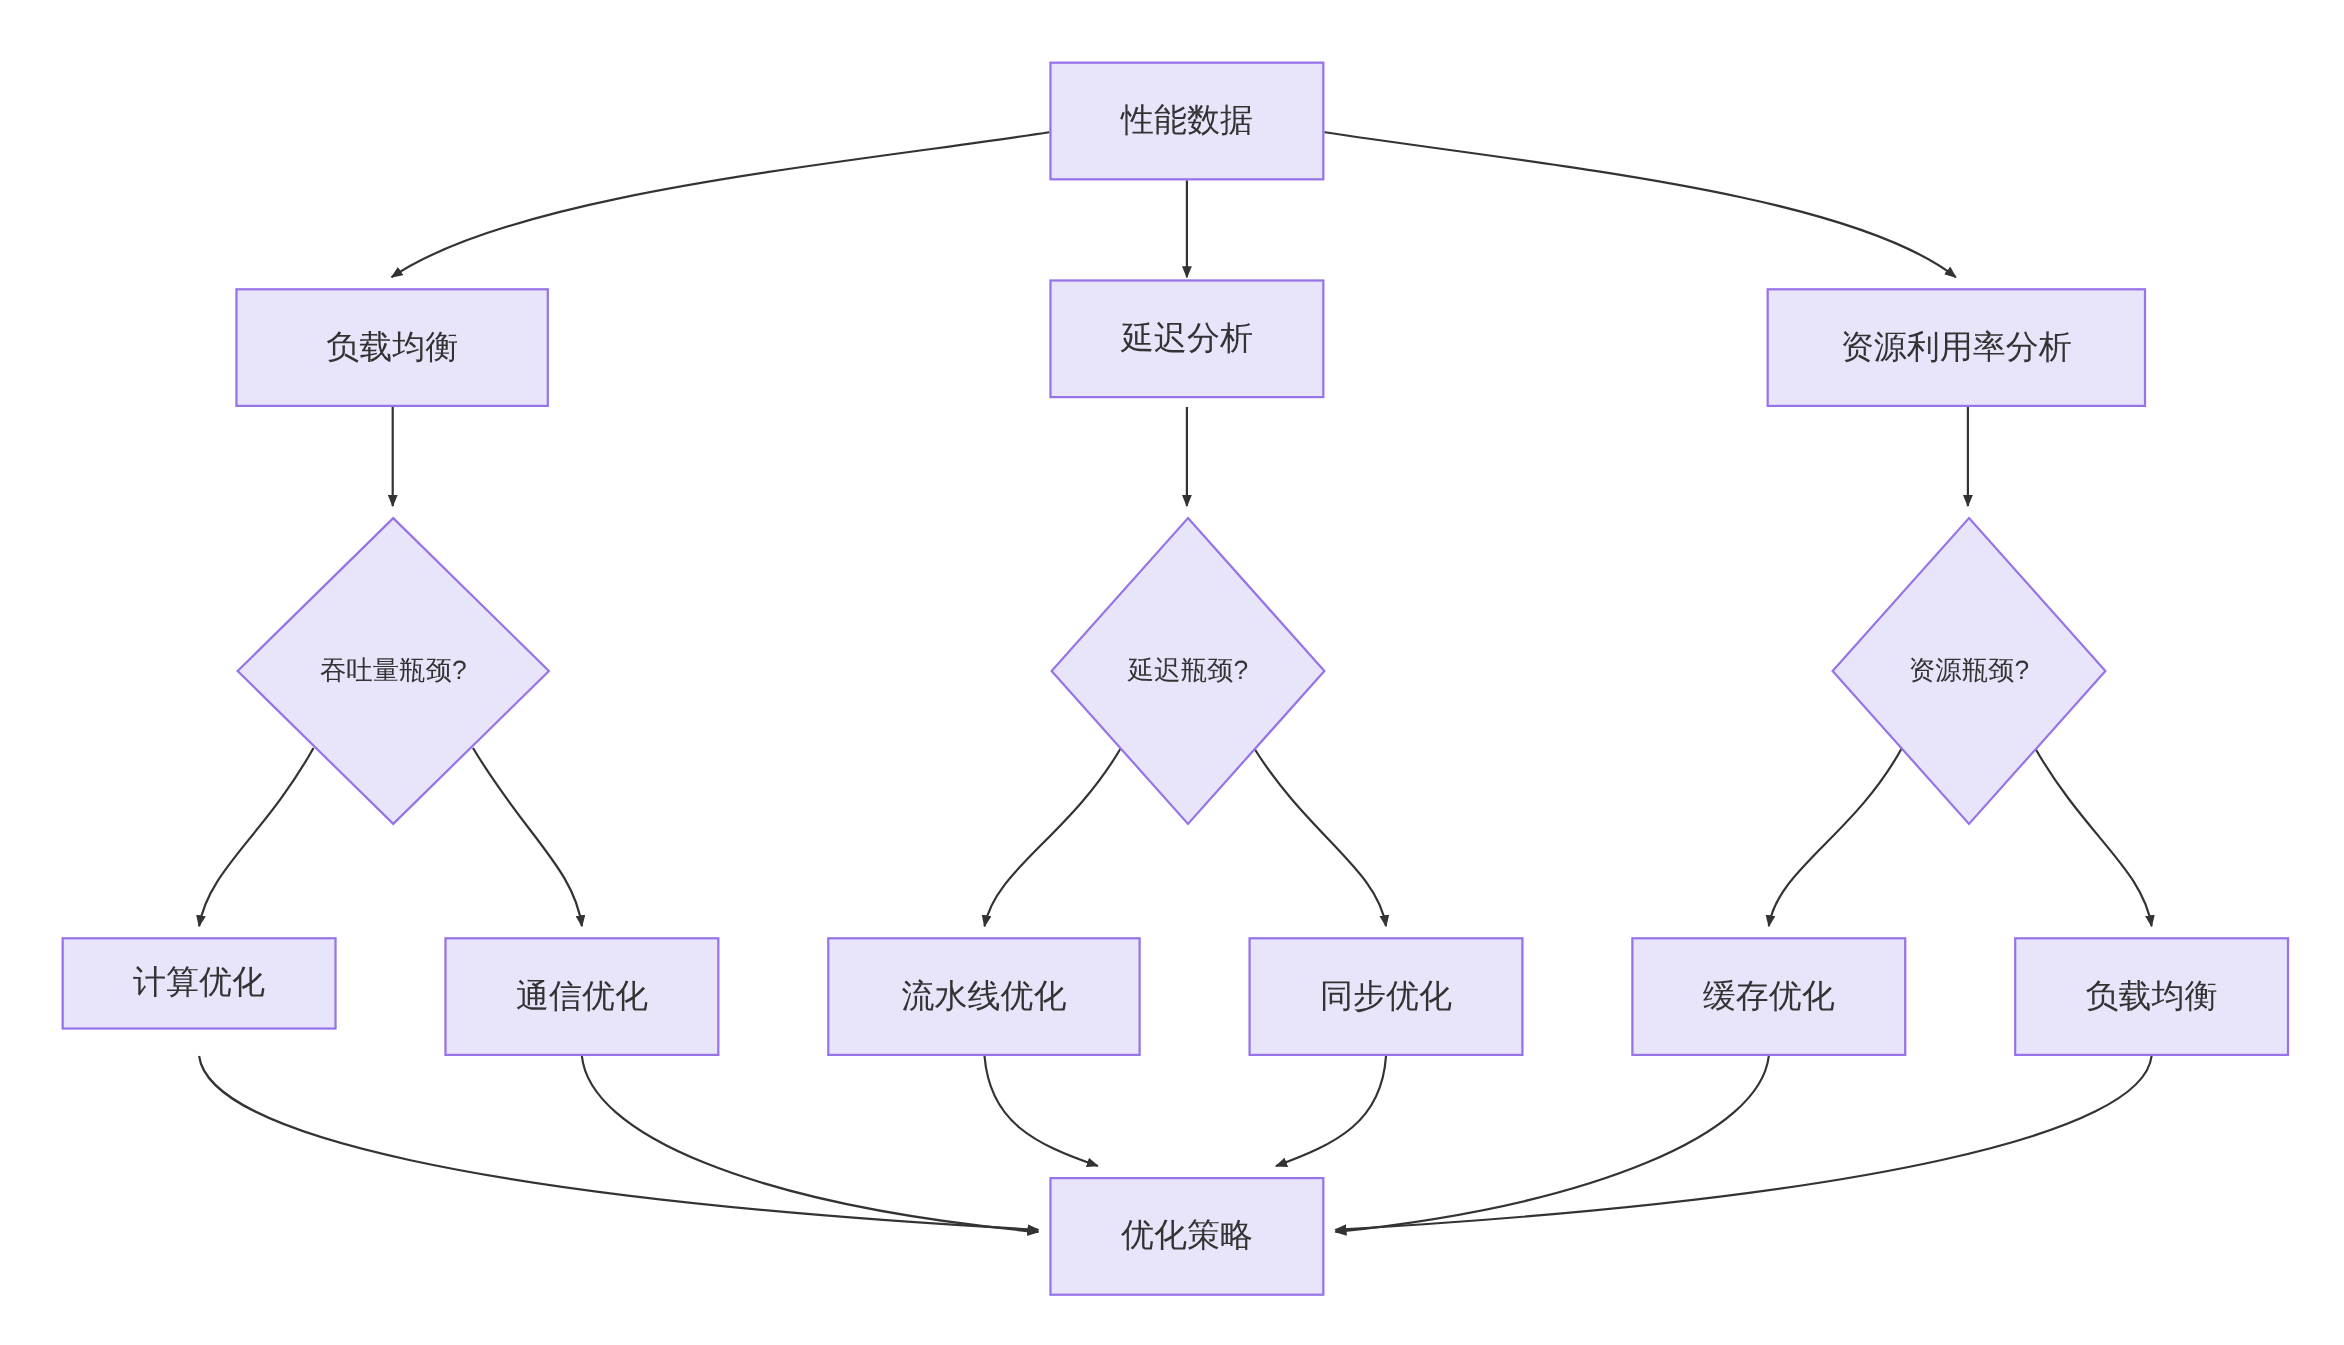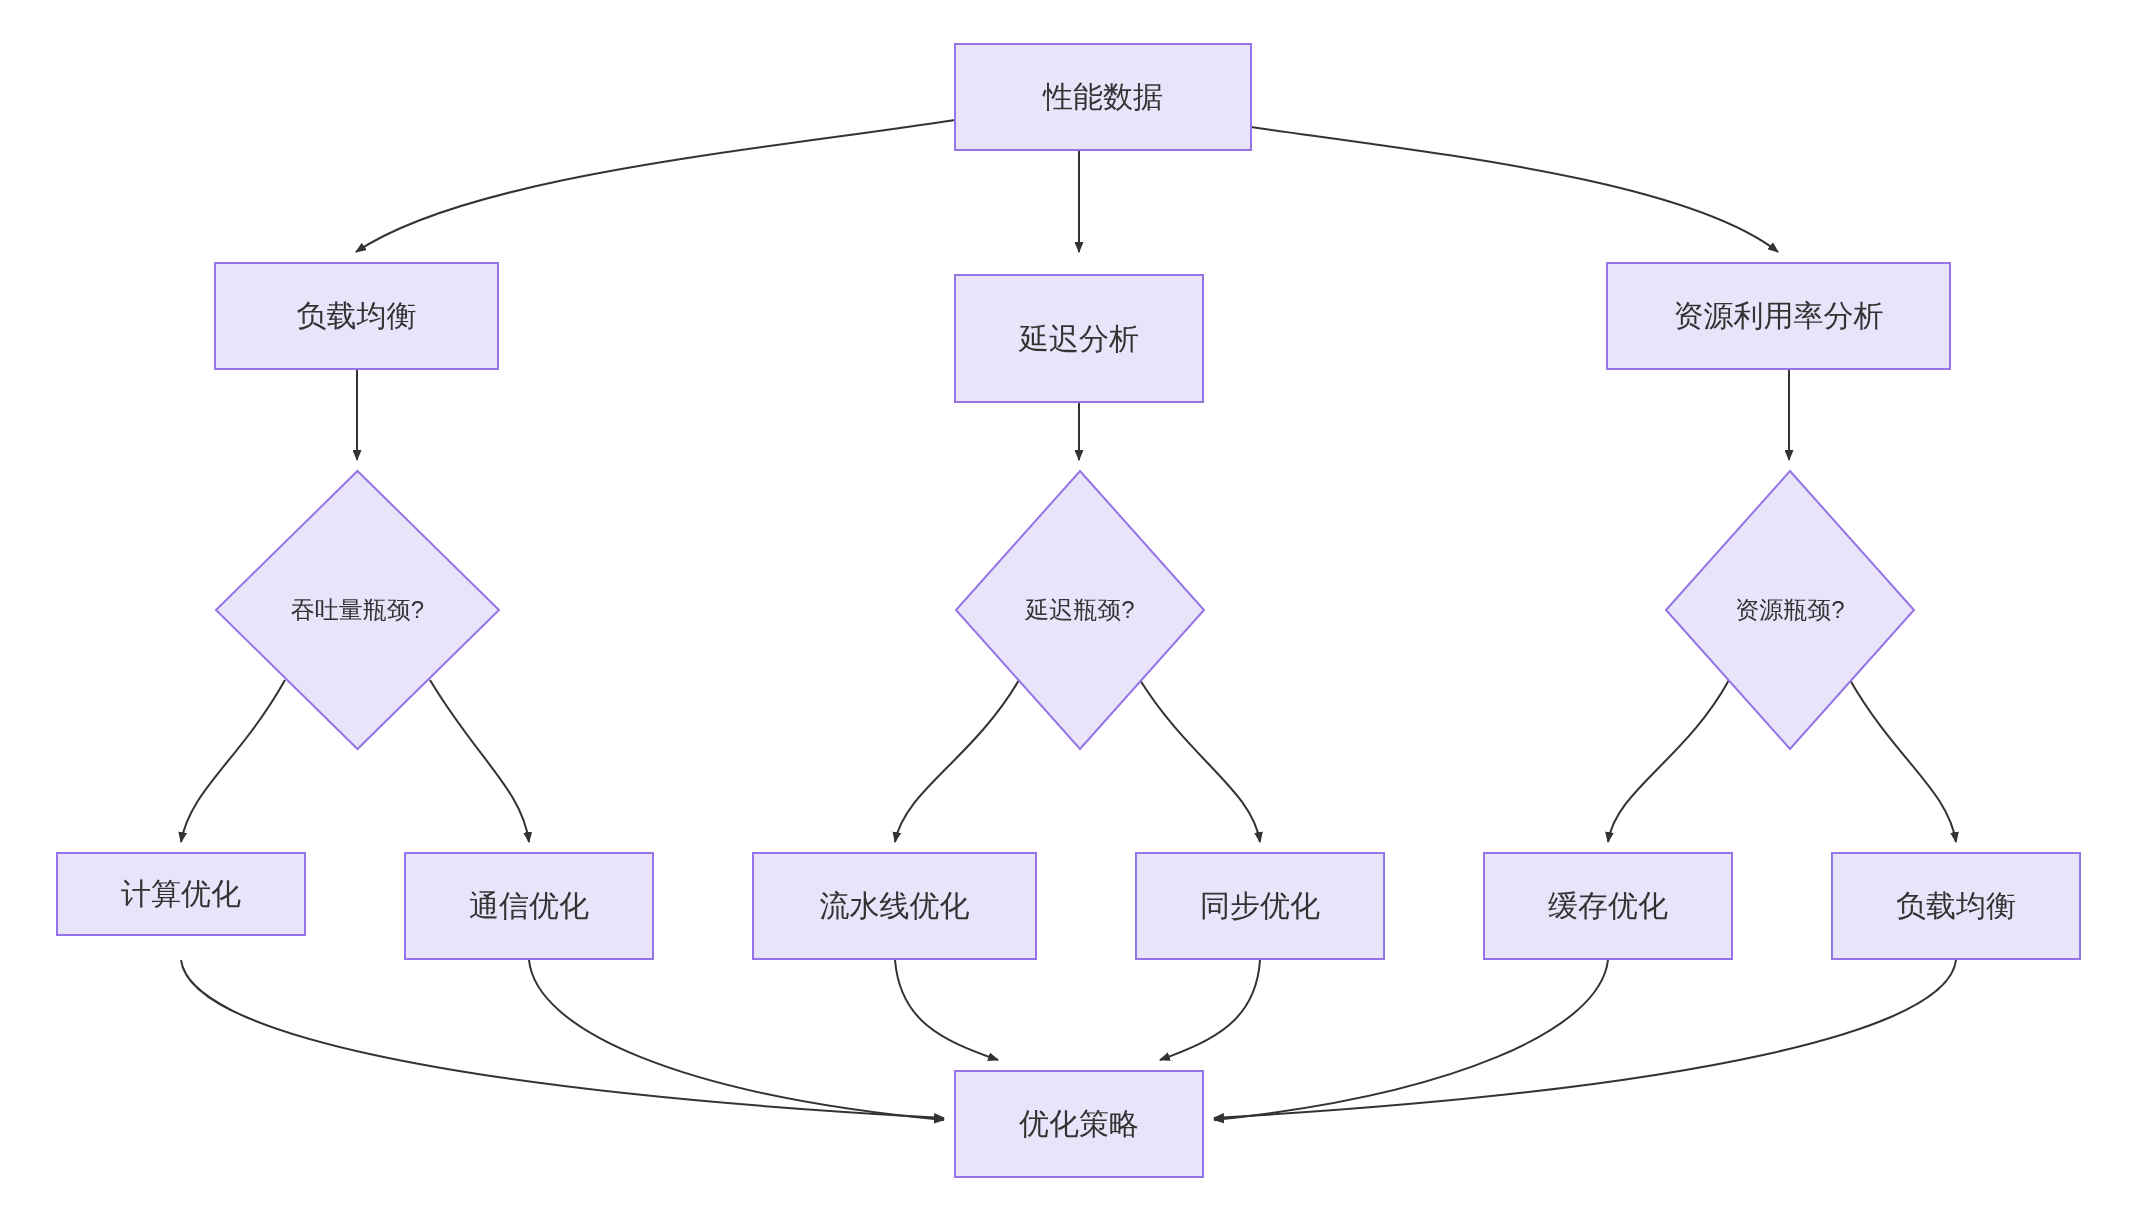--- a/index.html
+++ b/index.html
@@ -91,27 +91,27 @@
         <path d="M 1850 680 C 1896 760, 1948 790, 1956 842" fill="none" stroke="#333333" stroke-width="2" marker-end="url(#arrowhead)"></path>
         <path d="M 181 960 C 190 1030, 430 1090, 944 1118" fill="none" stroke="#333333" stroke-width="2" marker-end="url(#arrowhead)"></path>
         <path d="M 529 960 C 536 1030, 680 1095, 944 1120" fill="none" stroke="#333333" stroke-width="2" marker-end="url(#arrowhead)"></path>
         <path d="M 895 960 C 900 1020, 940 1040, 998 1060" fill="none" stroke="#333333" stroke-width="2" marker-end="url(#arrowhead)"></path>
         <path d="M 1260 960 C 1256 1020, 1215 1040, 1160 1060" fill="none" stroke="#333333" stroke-width="2" marker-end="url(#arrowhead)"></path>
         <path d="M 1608 960 C 1600 1030, 1452 1095, 1214 1120" fill="none" stroke="#333333" stroke-width="2" marker-end="url(#arrowhead)"></path>
         <path d="M 1956 960 C 1948 1030, 1700 1090, 1214 1118" fill="none" stroke="#333333" stroke-width="2" marker-end="url(#arrowhead)"></path>
       </g>
   </svg>
   <div id="node-layer">
-      <div class="node" style="left: 954px; top: 43px; width: 298px; height: 108px;">
+      <div class="node" style="left: 954px; top: 56px; width: 250px; height: 108px;">
         <span class="node-label">性能数据</span>
       </div>
       <div class="node" style="left: 214px; top: 262px; width: 285px; height: 108px;">
         <span class="node-label">负载均衡</span>
       </div>
-      <div class="node" style="left: 954px; top: 274px; width: 250px; height: 129px;">
+      <div class="node" style="left: 954px; top: 254px; width: 250px; height: 108px;">
         <span class="node-label">延迟分析</span>
       </div>
       <div class="node" style="left: 1606px; top: 262px; width: 345px; height: 108px;">
         <span class="node-label">资源利用率分析</span>
       </div>
       <div class="decision" style="left: 215px; top: 470px; width: 285px; height: 280px;">
         <svg width="285" height="280" viewBox="0 0 285 280">
           <polygon points="142.5,1 284,140 142.5,279 1,140" fill="#e8e4fa" stroke="#9673e6" stroke-width="2"></polygon>
         </svg>
         <div class="decision-label">吞吐量瓶颈?</div>

